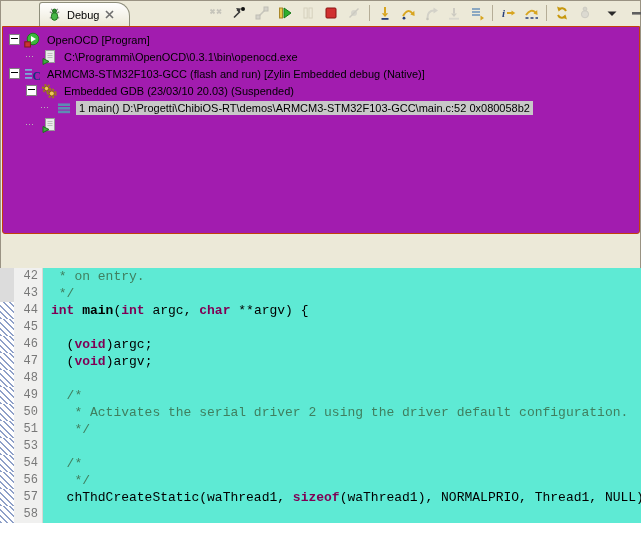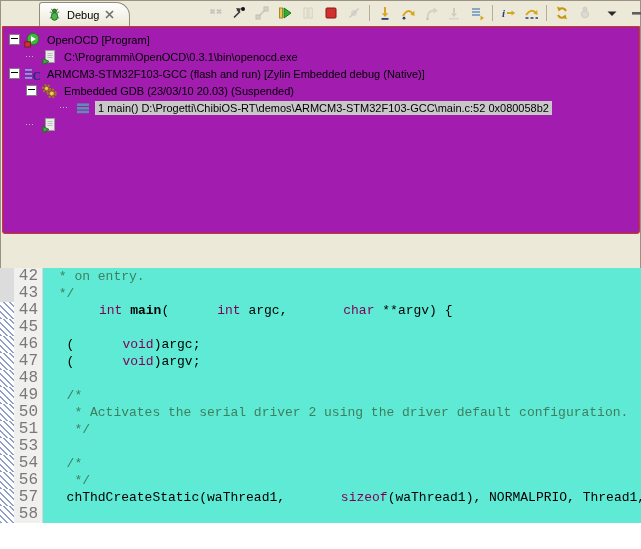--- a/index.html
+++ b/index.html
@@ -58,28 +58,28 @@
     position:absolute;left:0;top:268px;width:641px;height:281px;background:#fff;overflow:hidden;
     font-family:"Liberation Mono","DejaVu Sans Mono",monospace;font-size:13px;
   }
   .code-row{display:flex;height:17px;line-height:17px;white-space:pre;}
   .annot{width:14px;flex:none;background:#fff;position:relative;}
   .annot.gray{background:#dcdcdc;}
   .annot.hatch{background-image:repeating-linear-gradient(45deg,#8ea0c8 0 1.5px,#ffffff 1.5px 4.5px);}
   .annot svg{position:absolute;left:0;top:1px;}
   .lineno{
     width:24px;flex:none;background:#f0f0ef;color:#787878;
-    text-align:right;padding-right:4px;font-size:16px;
+    text-align:right;padding-right:4px;font-size:12px;
     border-right:1px solid #d8d8d4;
   }
   .code-content{flex:1;padding-left:8px;background:#5eead4;overflow:hidden;}
   .code-row.current .code-content{display:flex;padding-left:0;background:var(--lineblue,#e9f2fc);}
   .code-row.current .ip-text{background:var(--ipgreen,#d3e0a6);padding-left:8px;padding-right:10px;}
   .s-p{color:#000;}
-  .s-k{color:var(--kw,#7f0055);font-weight:normal;margin-left:48px;}
+  .s-k{color:var(--kw,#7f0055);font-weight:bold;}
   .s-c{color:var(--comment,#3f7f5f);}
   .s-f{color:#000;font-weight:bold;}
   svg{display:block;}
 </style>
 </head>
 <body>
 
 <div class="screen" style="--beige: #ece9d8; --sel: #c8c8c8; --ipgreen: #d3e0a6; --lineblue: #e9f2fc; --comment: #3f7f5f; --kw: #7f0055;">
 
   <div class="view-tabrow">
@@ -277,21 +277,21 @@
           <span class="tree-icon">
             <svg width="16" height="16" viewBox="0 0 16 16">
               <circle cx="5.5" cy="5.5" r="3.6" fill="none" stroke="#a07a18" stroke-width="2" stroke-dasharray="2 1.6"></circle>
               <circle cx="5.5" cy="5.5" r="2.2" fill="#eec75a" stroke="#8a6510"></circle>
               <circle cx="10.8" cy="10.5" r="3.9" fill="none" stroke="#a07a18" stroke-width="2" stroke-dasharray="2 1.6"></circle>
               <circle cx="10.8" cy="10.5" r="2.5" fill="#eec75a" stroke="#8a6510"></circle>
             </svg>
           </span>
           <span class="tree-label">Embedded GDB (23/03/10 20.03) (Suspended)</span>
         </div>
-        <div class="tree-row selected" style="padding-left: 57px;">
+        <div class="tree-row selected" style="padding-left: 38px;">
           <span class="slot">
             <span class="guide"></span>
           </span>
           <span class="tree-icon">
             <svg width="16" height="16" viewBox="0 0 16 16">
               <g fill="#5f8cb3">
                 <rect x="2" y="3.4" width="12" height="2.6"></rect>
                 <rect x="2" y="7" width="12" height="2.6"></rect>
                 <rect x="2" y="10.6" width="12" height="2.6"></rect>
               </g>

